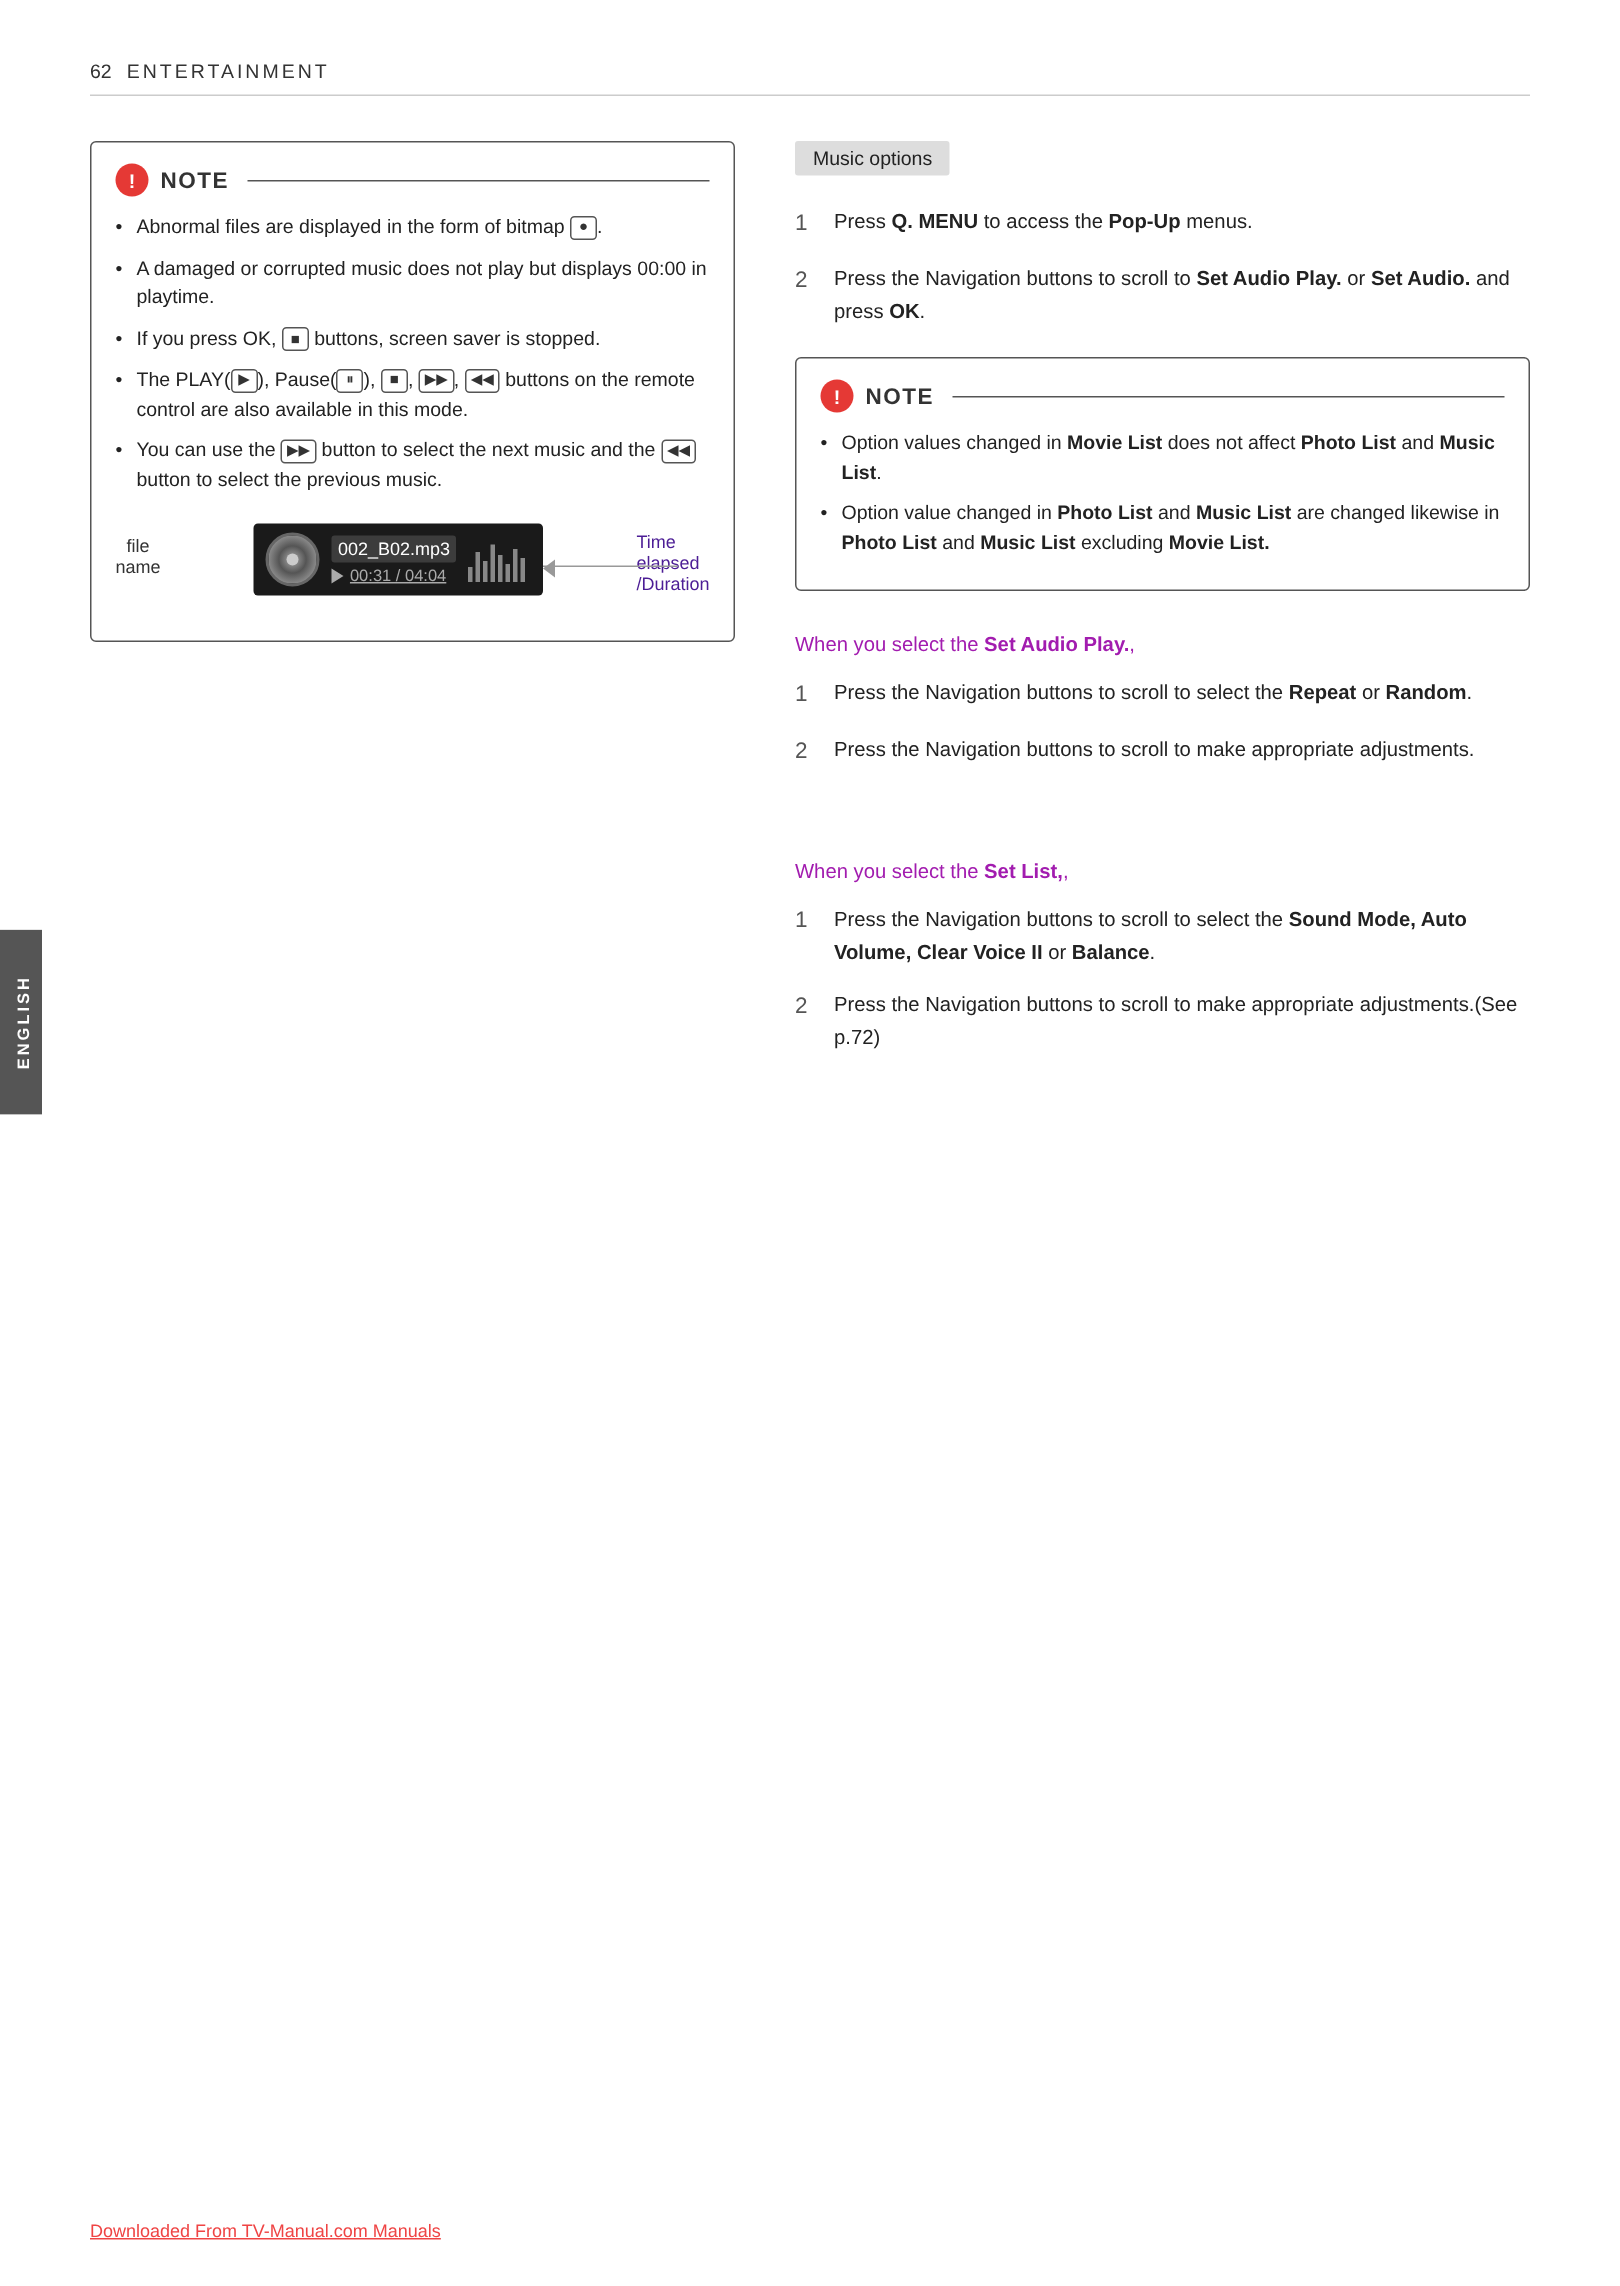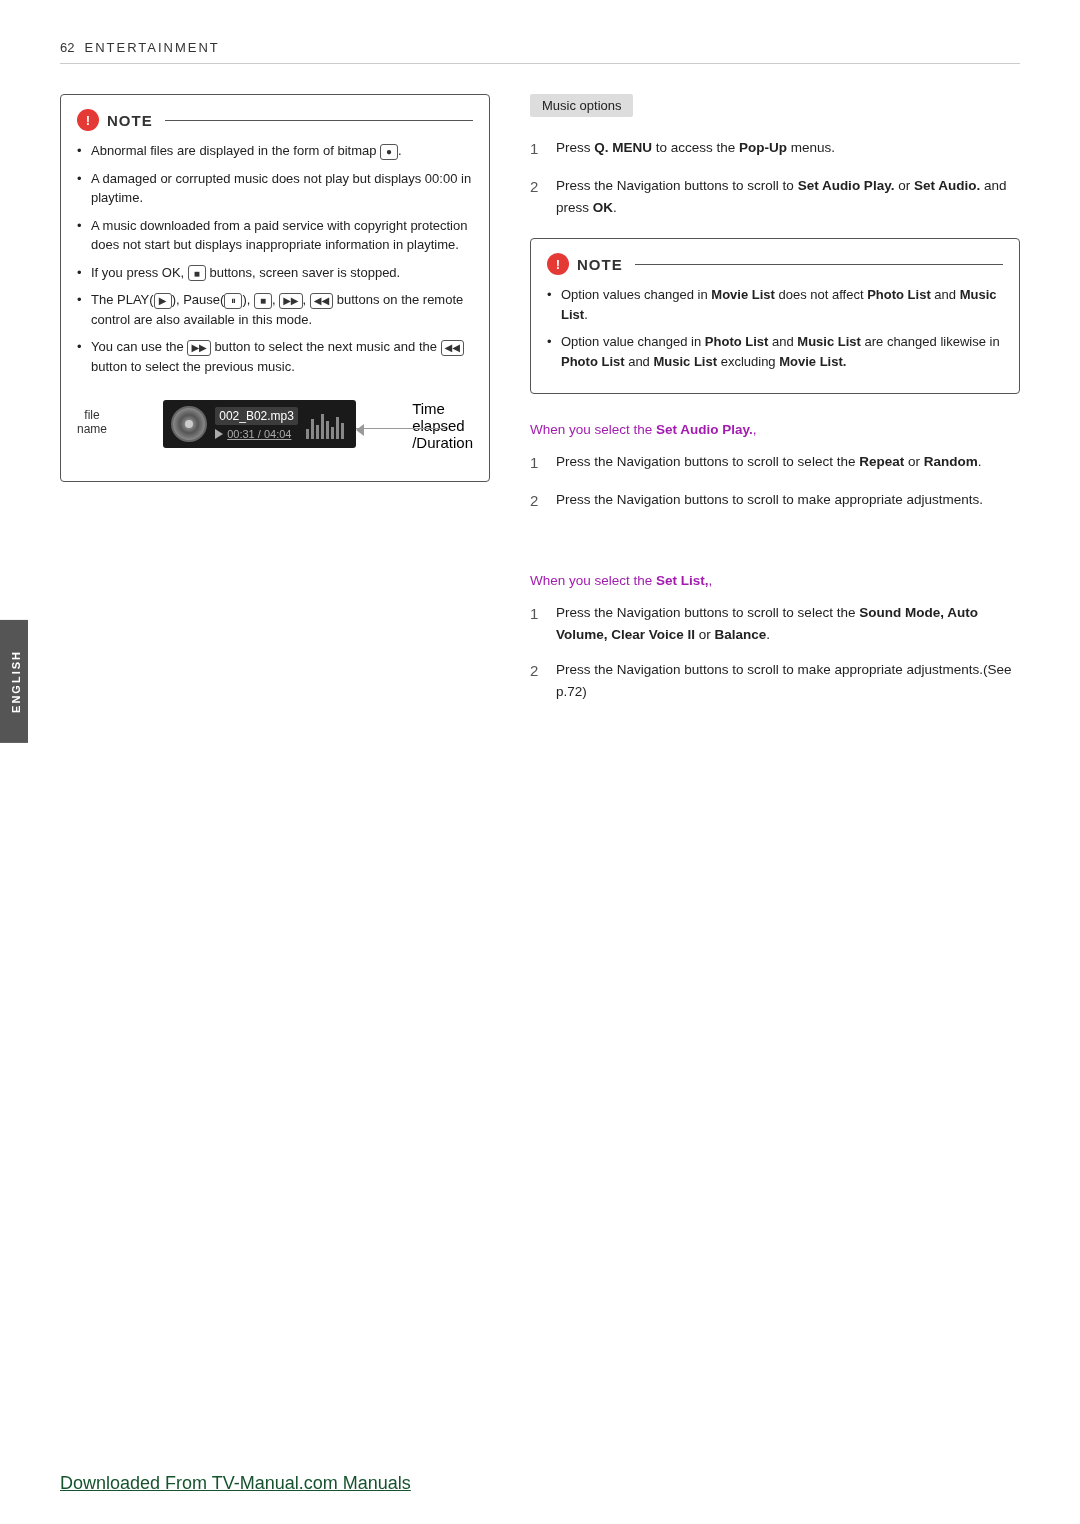--- a/index.html
+++ b/index.html
@@ -227,22 +227,22 @@
     .arrow-down {
       width: 0;
       height: 0;
       border-left: 6px solid transparent;
       border-right: 6px solid transparent;
       border-top: 8px solid #333;
       margin: 2px auto;
     }
 
     .time-elapsed-label {
-      font-size: 15px;
-      color: #000000;
+      font-size: 12px;
+      color: #4c1d95;
       margin-top: 4px;
     }
 
     
     .music-options-label {
       background: #ddd;
       padding: 4px 12px;
       font-size: 13px;
       color: #222;
       display: inline-block;
@@ -299,22 +299,22 @@
       text-transform: uppercase;
       writing-mode: vertical-lr;
       text-orientation: mixed;
       transform: rotate(180deg);
     }
 
     .footer-link {
       position: absolute;
       bottom: 30px;
       left: 60px;
-      font-size: 18px;
-      color: #14532d;
+      font-size: 12px;
+      color: #ef4444;
       text-decoration: underline;
     }
   </style>
 </head>
 <body>
 
 <div class="page">
 
   <div class="sidebar-tab">ENGLISH</div>
 
@@ -329,21 +329,20 @@
 
       <div class="note-box">
         <div class="note-header">
           <span class="note-icon">!</span>
           <span class="note-title">NOTE</span>
           <span class="note-line"></span>
         </div>
         <ul>
           <li>Abnormal files are displayed in the form of bitmap <span class="inline-icon">●</span>.</li>
           <li>A damaged or corrupted music does not play but displays 00:00 in playtime.</li>
-          <li>A music downloaded from a paid service with copyright protection does not start but displays inappropriate information in playtime.</li>
           <li>If you press OK, <span class="inline-icon">■</span> buttons, screen saver is stopped.</li>
           <li>The PLAY(<span class="inline-icon">▶</span>), Pause(<span class="inline-icon">⏸</span>), <span class="inline-icon">■</span>, <span class="inline-icon">▶▶</span>, <span class="inline-icon">◀◀</span> buttons on the remote control are also available in this mode.</li>
           <li>You can use the <span class="inline-icon">▶▶</span> button to select the next music and the <span class="inline-icon">◀◀</span> button to select the previous music.</li>
         </ul>
 
         <div class="player-area">
           <div class="filename-label">file name</div>
           <div style="position:relative; width:300px;">
             <div class="arrow-down" style="position:absolute; top:-10px; left:95px;"></div>
           </div>

